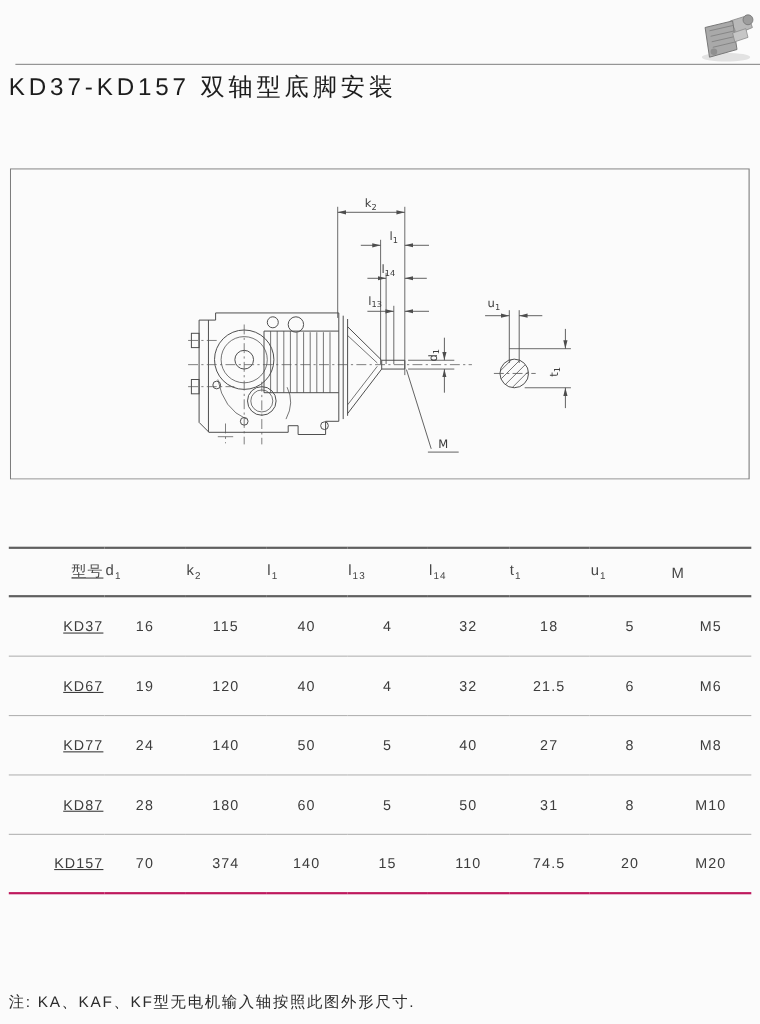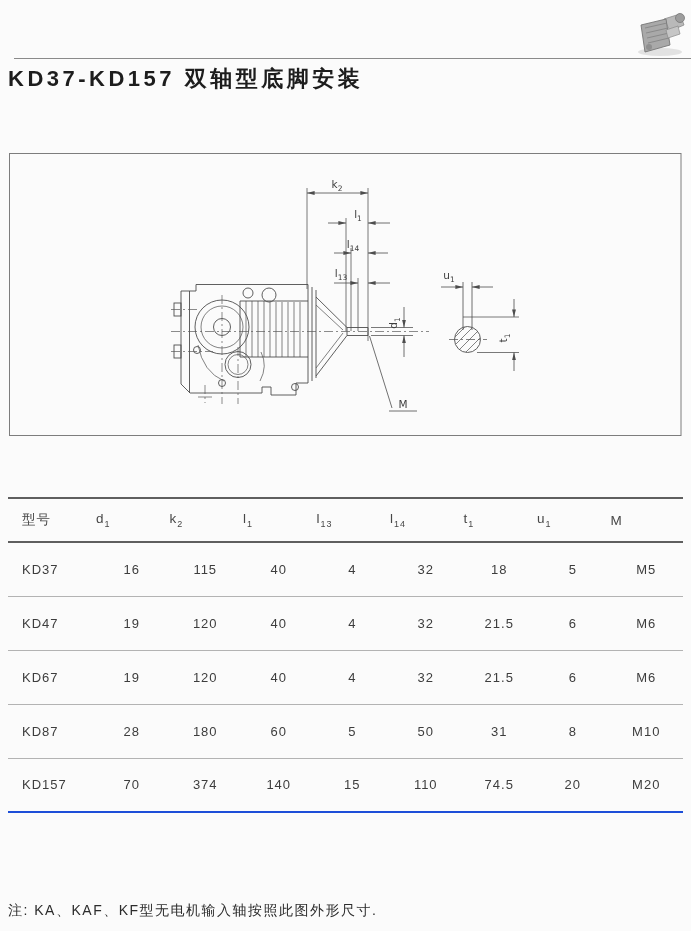--- a/index.html
+++ b/index.html
@@ -12,21 +12,21 @@
   
   .top-rule{
     position:absolute;left:14px;right:0;top:58px;height:1px;
     background:#8a8a8a;
   }
   .photo{
     position:absolute;right:3px;top:10px;width:54px;height:48px;
   }
   .title{
     position:absolute;left:8px;top:64px;margin:0;
-    font-size:22px;font-weight:bold;letter-spacing:3.5px;
+    font-size:22px;font-weight:normal;letter-spacing:3.5px;
     color:#1d1d1d;white-space:nowrap;
   }
   
   .drawing{
     position:absolute;left:9px;top:153px;width:673px;height:283px;
   }
   .drawing svg{display:block;width:100%;height:100%;}
   .dim{font-family:"DejaVu Sans","Liberation Sans",sans-serif;font-size:10.5px;fill:#3d3d3d;}
   .dim .sub{font-size:7.5px;}
   
@@ -41,27 +41,27 @@
   }
   table.spec th{
     font-weight:normal;font-size:13.5px;color:#474747;
     text-align:left;letter-spacing:1px;vertical-align:middle;
   }
   table.spec th sub,table.spec td sub{font-size:9px;}
   table.spec tbody tr{
     height:54px;
     border-bottom:1px solid #b3b3b3;
   }
-  table.spec tbody tr:last-child{border-bottom:2px solid #1d4ed8;}
+  table.spec tbody tr:last-child{border-bottom:2px solid #be185d;}
   table.spec td{
     font-size:13px;color:#3d3d3d;text-align:center;
     letter-spacing:1px;vertical-align:middle;
   }
   table.spec th:first-child,table.spec td:first-child{
-    width:72px;text-align:left;padding-left:14px;
+    width:72px;text-align:right;padding-left:14px;text-decoration:underline;
   }
   
   .note{
     position:absolute;left:8px;top:902px;margin:0;
     font-size:14px;letter-spacing:1.5px;color:#2c2c2c;
   }
 </style>
 </head>
 <body>
 
@@ -233,42 +233,42 @@
           <td>16</td>
           <td>115</td>
           <td>40</td>
           <td>4</td>
           <td>32</td>
           <td>18</td>
           <td>5</td>
           <td>M5</td>
         </tr>
         <tr>
-          <td>KD47</td>
-          <td>19</td>
-          <td>120</td>
-          <td>40</td>
-          <td>4</td>
-          <td>32</td>
-          <td>21.5</td>
-          <td>6</td>
-          <td>M6</td>
-        </tr>
-        <tr>
           <td>KD67</td>
           <td>19</td>
           <td>120</td>
           <td>40</td>
           <td>4</td>
           <td>32</td>
           <td>21.5</td>
           <td>6</td>
           <td>M6</td>
         </tr>
         <tr>
+          <td>KD77</td>
+          <td>24</td>
+          <td>140</td>
+          <td>50</td>
+          <td>5</td>
+          <td>40</td>
+          <td>27</td>
+          <td>8</td>
+          <td>M8</td>
+        </tr>
+        <tr>
           <td>KD87</td>
           <td>28</td>
           <td>180</td>
           <td>60</td>
           <td>5</td>
           <td>50</td>
           <td>31</td>
           <td>8</td>
           <td>M10</td>
         </tr>

